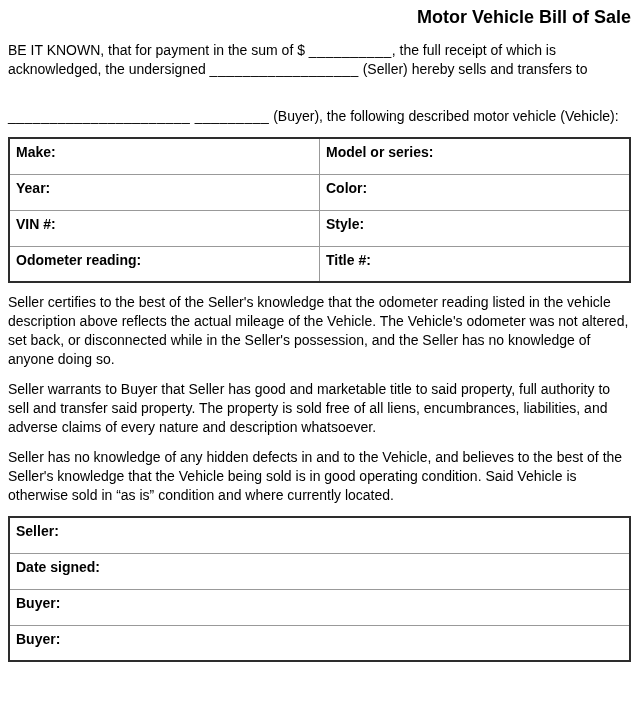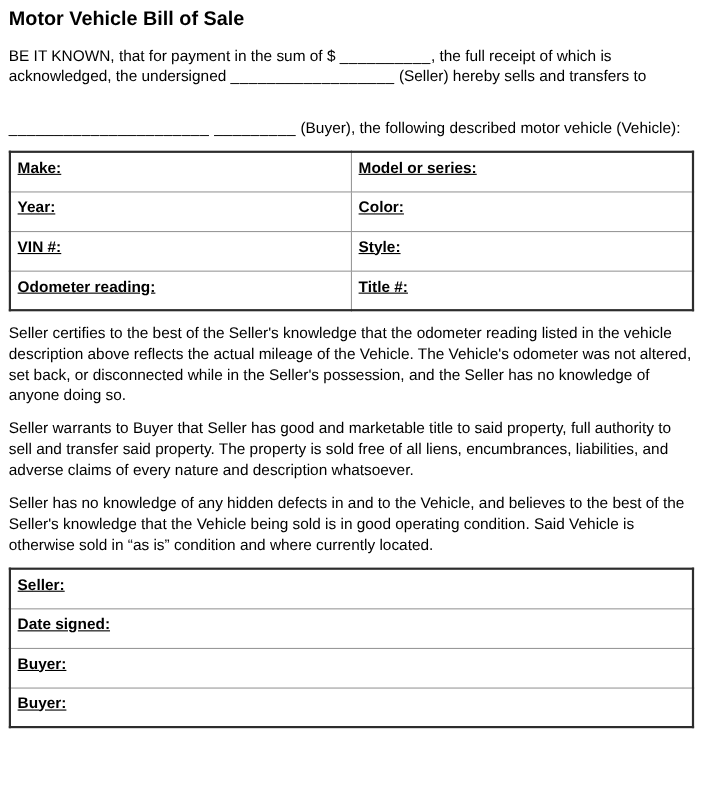--- a/index.html
+++ b/index.html
@@ -13,21 +13,21 @@
     width: 639px;
     height: 725px;
     padding: 6px 8px 4px 8px;
     background: #ffffff;
     overflow: hidden;
   }
   h1.title {
     font-size: 18px;
     line-height: 22px;
     font-weight: bold;
-    text-align: left;
+    text-align: right;
     margin: 0 0 13px 0;
   }
   p {
     font-size: 14px;
     line-height: 19px;
     margin: 0 0 11px 0;
   }
   p.tight { margin-bottom: 28px; }
   .bold-heading {
     font-weight: bold;
@@ -43,21 +43,20 @@
     margin: 0 0 10px 0;
   }
   table.grid td {
     border: 1px solid #999999;
     height: 36px;
     vertical-align: top;
     padding: 5px 6px;
     font-size: 14px;
     font-weight: bold;
     box-shadow: 0 1px 0 #d9d9d9 inset;
-    text-decoration: underline;
   }
   table.grid td { box-shadow: none; }
   table.vehicle td { width: 50%; }
   table.signatures { margin-top: 10px; margin-bottom: 0; }
 </style>
 </head>
 <body>
 
 <div class="doc">
 

